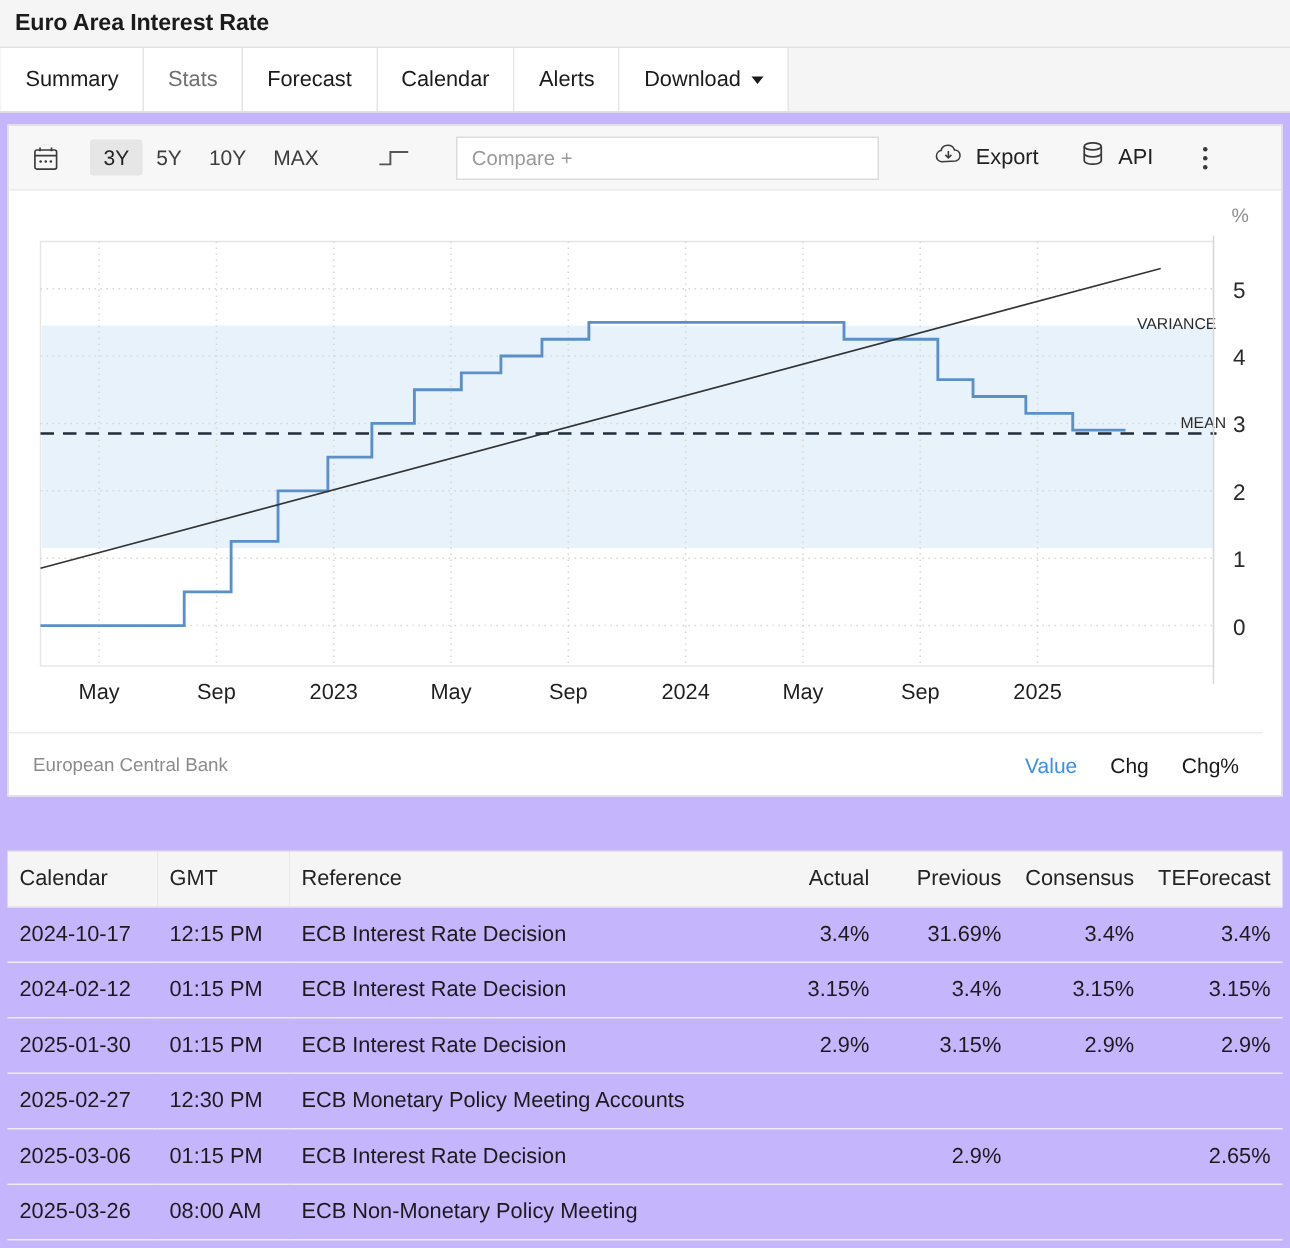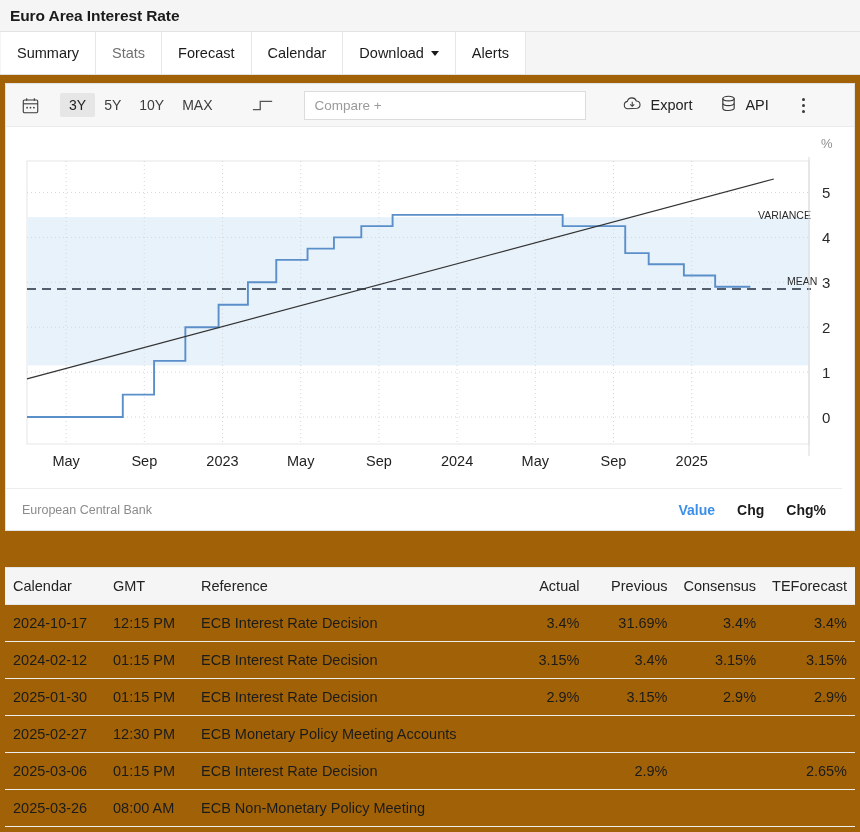--- a/index.html
+++ b/index.html
@@ -5,21 +5,21 @@
   * { box-sizing: border-box; }
   html, body {
     margin: 0; padding: 0;
     background: #ffffff;
     font-family: "Liberation Sans", sans-serif;
     -webkit-font-smoothing: antialiased;
   }
   #page {
     width: 860px; height: 832px;
     position: relative; overflow: hidden;
-    background: #a16207;
+    background: #c4b5fd;
   }
 
   
   .titlebar {
     height: 32px;
     background: #f5f5f5;
     border-bottom: 1px solid #e3e3e3;
     display: flex; align-items: center;
     padding: 0 10px;
   }
@@ -134,21 +134,21 @@
   .chart-footer {
     position: absolute;
     left: 0; right: 12px; bottom: 0;
     height: 42px;
     display: flex; align-items: center;
     padding: 0 16px;
     border-top: 1px solid #ededed;
     background: #fff;
   }
   .source-label { font-size: 12.5px; color: #8b8b8b; }
-  .footer-tabs { margin-left: auto; display: flex; gap: 22px; font-weight: bold; }
+  .footer-tabs { margin-left: auto; display: flex; gap: 22px; }
   .footer-tab { font-size: 14px; color: #1b1b1b; cursor: pointer; }
   .footer-tab.active { color: #3b8fe8; }
 
   
   .table-wrap { margin-top: 36px; padding: 0 5px; }
   table.cal { width: 100%; border-collapse: collapse; font-size: 14.5px; }
   table.cal thead th {
     background: #f5f5f5;
     color: #232323;
     font-weight: normal;
@@ -186,25 +186,25 @@
       <div class="tab current">
         <span>Stats</span>
       </div>
       <div class="tab">
         <span>Forecast</span>
       </div>
       <div class="tab">
         <span>Calendar</span>
       </div>
       <div class="tab">
+        <span>Alerts</span>
+      </div>
+      <div class="tab">
         <span>Download</span>
         <span class="caret"></span>
-      </div>
-      <div class="tab">
-        <span>Alerts</span>
       </div>
     </div>
 
   <div class="chart-card">
 
     <div class="chart-toolbar">
 
       <div class="tb-icon-btn" title="calendar">
         <svg width="17" height="17" viewBox="0 0 20 20">
           <rect x="1.5" y="3.5" width="17" height="15" rx="1.5" fill="none" stroke="#3a3a3a" stroke-width="1.3"></rect>

